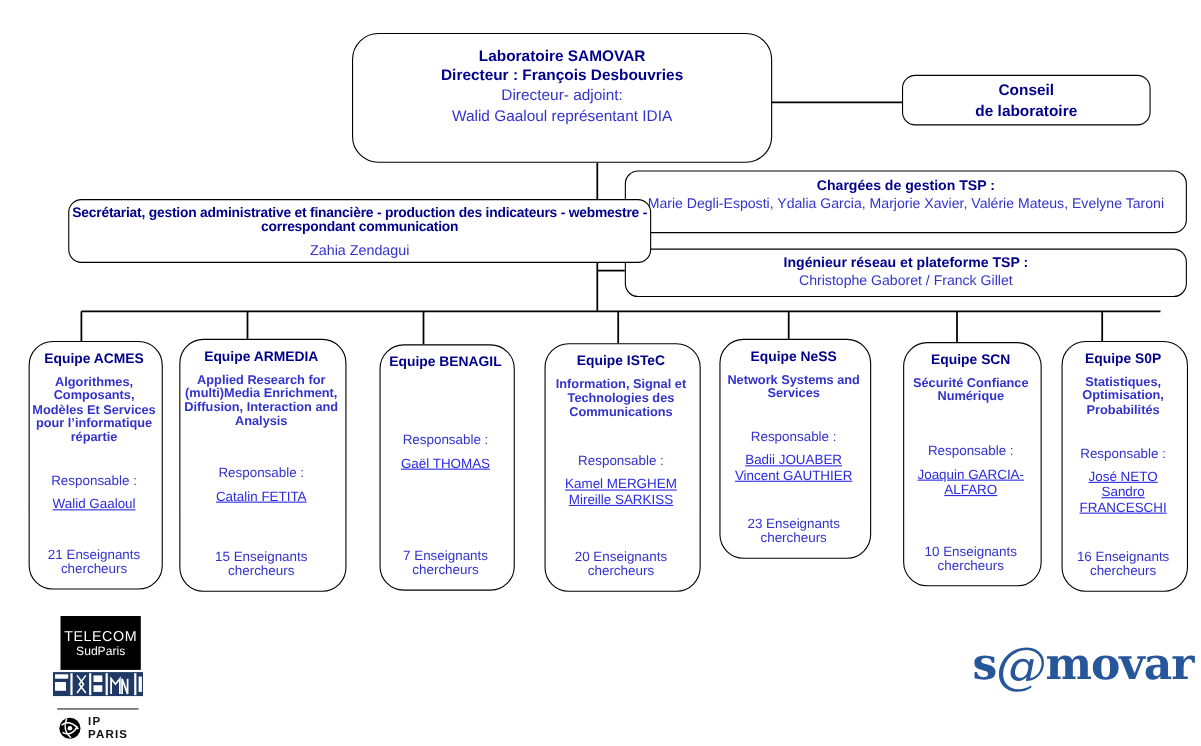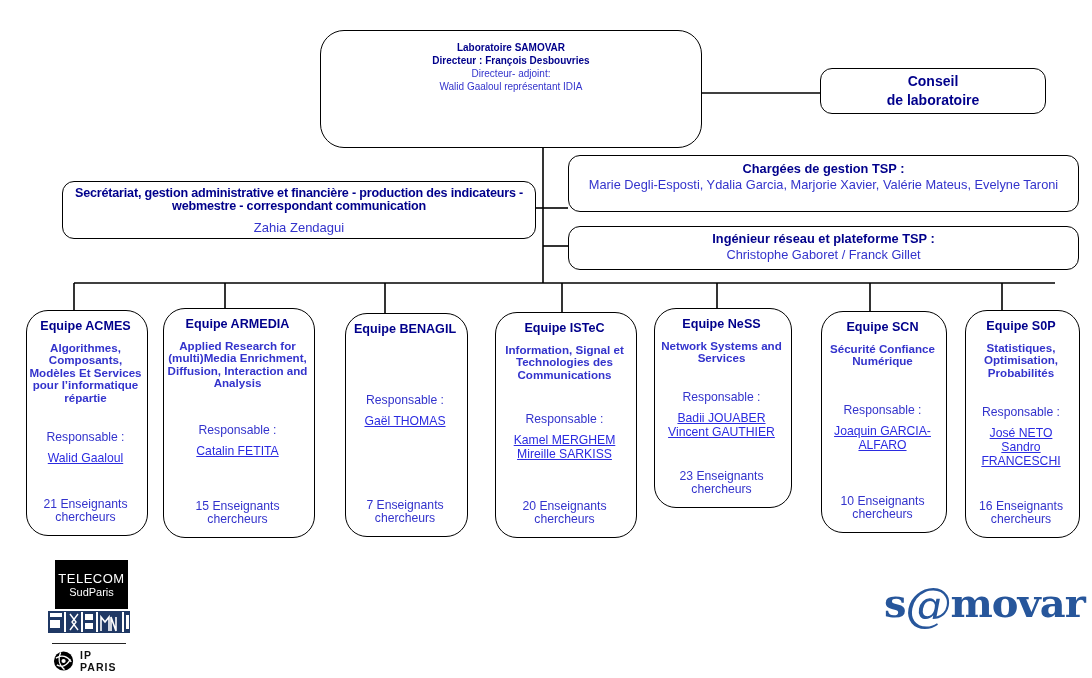--- a/index.html
+++ b/index.html
@@ -11,29 +11,29 @@
   .box {
     position:absolute; border:1.6px solid #000000; background:#ffffff;
     text-align:center; color:#3333CC;
   }
   .rounded-lg { border-radius:24px; }
   .rounded-md { border-radius:12px; }
   .navy-bold { color:#00008B; font-weight:bold; }
   .body-blue { color:#3333CC; }
 
   
-  .main-box { left:320px; top:30px; width:382px; height:118px; padding-top:10px; font-size:10px; line-height:1.3; }
+  .main-box { left:320px; top:30px; width:382px; height:118px; padding-top:10px; font-size:14px; line-height:1.3; }
   
   .conseil-box { left:820px; top:68px; width:226px; height:46px; font-size:14px; line-height:1.35; padding-top:3px; }
   
   .gestion-box { left:568px; top:155px; width:511px; height:57px; font-size:12.8px; line-height:1.25; padding-top:5px; }
   
   .reseau-box { left:568px; top:226px; width:511px; height:44px; font-size:12.8px; line-height:1.25; padding-top:4px; }
   
-  .secretariat-box { left:62px; top:181px; width:474px; height:58px; font-size:12.6px; padding-top:5px; }
+  .secretariat-box { left:62px; top:181px; width:530px; height:58px; font-size:12.6px; padding-top:5px; }
   .secretariat-box .title { line-height:1.02; letter-spacing:-0.2px; }
   .secretariat-box .person { margin-top:7px; font-size:13px; }
 
   
   .team-box {
     display:flex; flex-direction:column; align-items:center;
     border-radius:22px; padding:8px 3px 8px 0; font-size:12.2px;
   }
   .team-name { font-weight:bold; color:#00008B; font-size:12.6px; flex:0 0 auto; }
   .team-desc { font-weight:bold; color:#3333CC; font-size:11.6px; line-height:1.07; margin-top:9px; flex:0 0 auto; }

